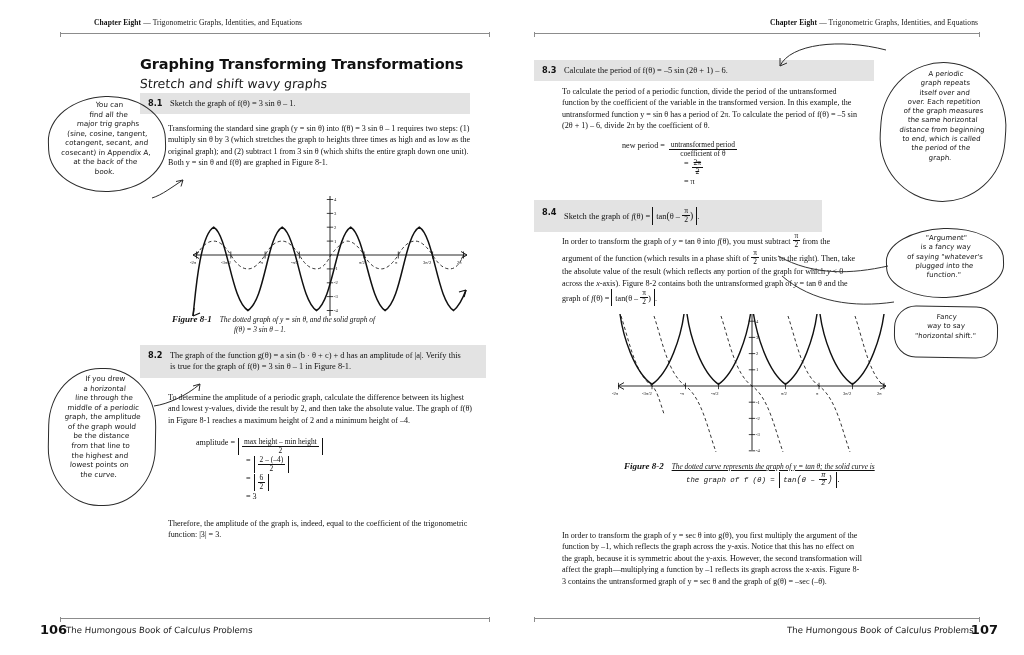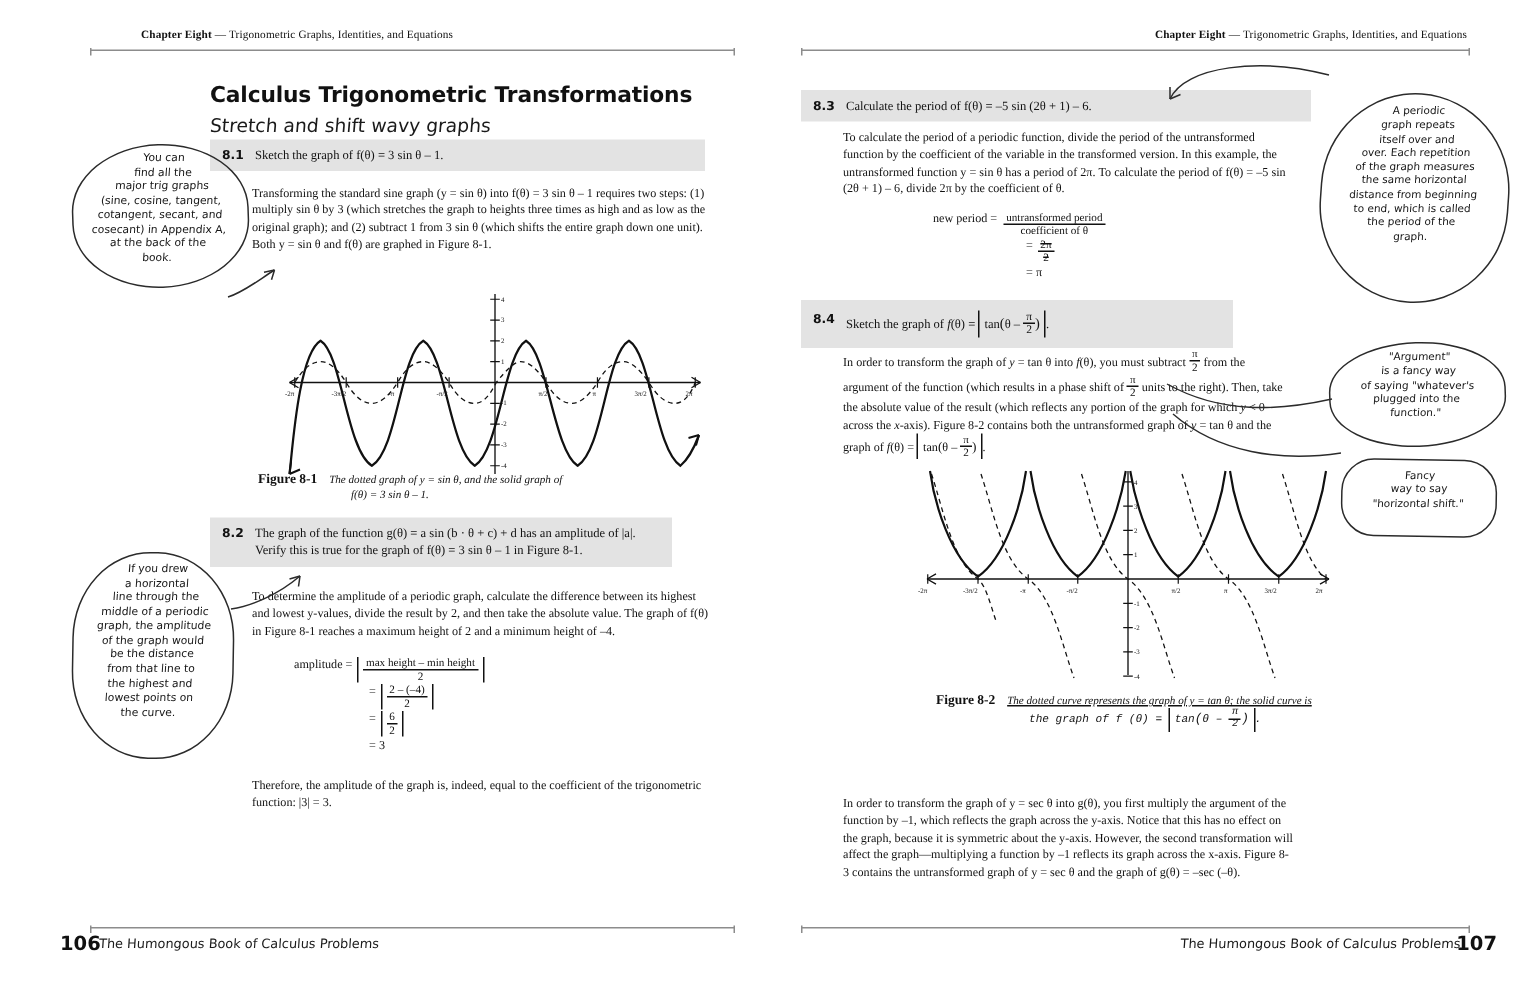--- a/index.html
+++ b/index.html
@@ -155,20 +155,21 @@
     text-align: left;
   }
 
   .fig-cap {
     position: absolute;
     font-size: 7.4px;
     line-height: 1.35;
   }
   .fig-cap .lbl {
     font-weight: bold;
+    font-style: italic;
     font-size: 9px;
   }
   .fig-cap .cap { font-style: italic; }
 
   
   .hand {
     position: absolute;
     font-family: "DejaVu Sans", sans-serif;
     font-size: 7.6px;
     line-height: 1.33;
@@ -217,21 +218,21 @@
 
   <div class="page page-left">
 
     <div class="runhead runhead-left">
       <span class="chap">Chapter Eight</span>
       <span>—</span>
       <span>Trigonometric Graphs, Identities, and Equations</span>
     </div>
     <div class="rule rule-left"></div>
 
-    <div class="sec-title">Calculus Trigonometric Transformations</div>
+    <div class="sec-title">Graphing Transforming Transformations</div>
     <div class="sec-sub">Stretch and shift wavy graphs</div>
 
     <div class="prob" style="left:140px; top:93px; width:330px;">
       <span class="num">8.1</span><span class="txt">Sketch the graph of f(θ) = 3 sin θ – 1.</span>
     </div>
 
     <div class="body-par" style="left:168px; top:123px; width:305px;">Transforming the standard sine graph (y = sin θ) into f(θ) = 3 sin θ – 1 requires two steps: (1) multiply sin θ by 3 (which stretches the graph to heights three times as high and as low as the original graph); and (2) subtract 1 from 3 sin θ (which shifts the entire graph down one unit). Both y = sin θ and f(θ) are graphed in Figure 8-1.</div>
 
     <div class="bub" style="left:48px; top:96px; width:118px; height:96px; border-radius:60%/55%; transform:rotate(-2deg);"></div>
     <div class="hand" style="left:50px; top:100px; width:114px; white-space:pre-line; font-size:7.2px;">You can
@@ -309,21 +310,21 @@
       <path d="M8 126 L9 118 M8 126 L15 123" stroke="#111" stroke-width="1.3" fill="none"></path>
       <path d="M281 100 L274 102 M281 100 L279 107" stroke="#111" stroke-width="1.3" fill="none"></path>
     </svg>
 
     <div class="fig-cap" style="left:172px; top:313px; width:300px;">
       <span class="lbl">Figure 8-1</span>
       <span class="cap" style="margin-left:6px;">The dotted graph of y = sin θ, and the solid graph of</span>
       <div class="cap" style="margin-left:62px;">f(θ) = 3 sin θ – 1.</div>
     </div>
 
-    <div class="prob" style="left:140px; top:345px; width:308px;">
+    <div class="prob" style="left:140px; top:345px; width:346px;">
       <span class="num">8.2</span><span class="txt">The graph of the function g(θ) = a sin (b · θ + c) + d  has an amplitude of |a|. Verify this is true for the graph of f(θ) = 3 sin θ – 1 in Figure 8-1.</span>
     </div>
 
     <div class="body-par" style="left:168px; top:392px; width:305px;">To determine the amplitude of a periodic graph, calculate the difference between its highest and lowest y-values, divide the result by 2, and then take the absolute value. The graph of f(θ) in Figure 8-1 reaches a maximum height of 2 and a minimum height of –4.</div>
 
     <div class="bub" style="left:48px; top:368px; width:108px; height:138px; border-radius:48%/42%; transform:rotate(1deg);"></div>
     <div class="hand" style="left:50px; top:374px; width:104px; white-space:pre-line; font-size:7.2px;">If you drew
 a horizontal
 line through the
 middle of a periodic

